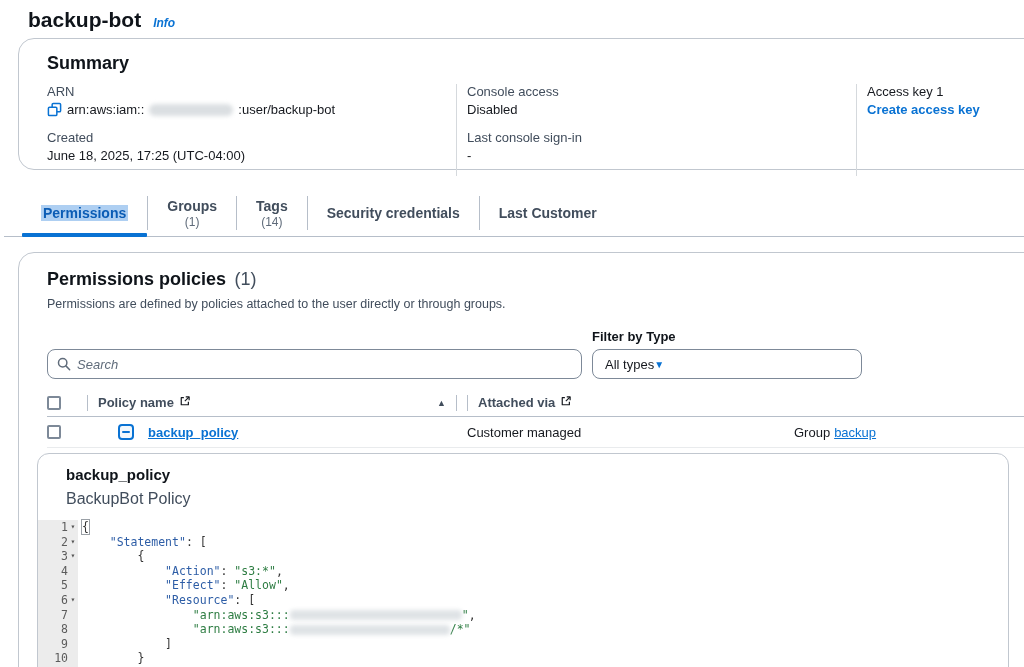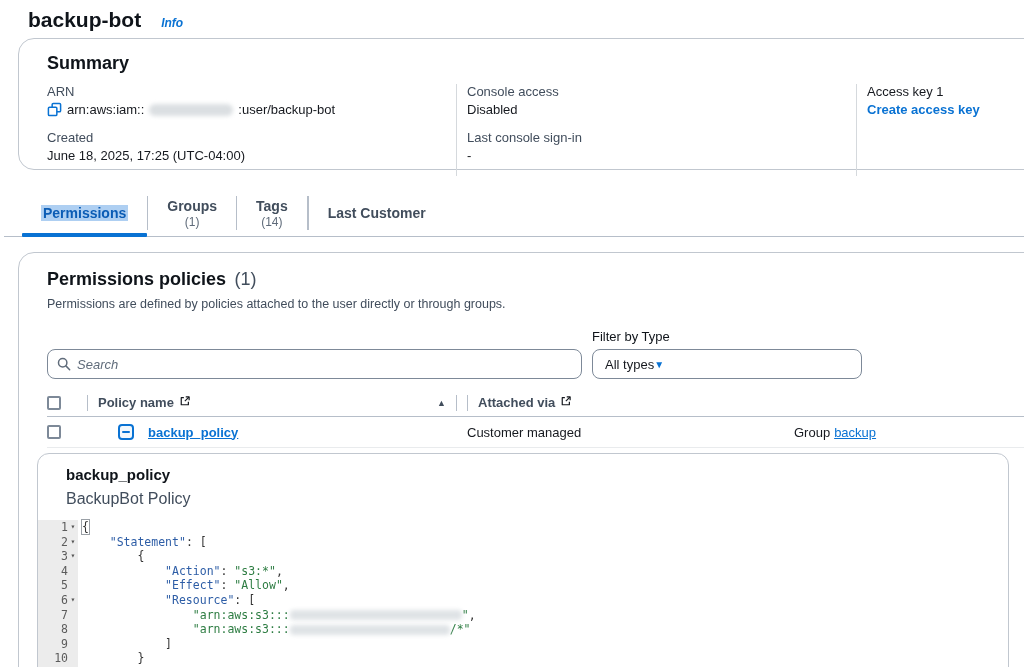--- a/index.html
+++ b/index.html
@@ -1,20 +1,20 @@
 <!DOCTYPE html>
 <html><head>
 <meta charset="utf-8">
 <style>
   * { margin:0; padding:0; box-sizing:border-box; }
   html,body { width:1024px; height:667px; overflow:hidden; background:#fff;
     font-family:"Liberation Sans", sans-serif; color:#16191f; }
 
   
-  .page-header { position:absolute; left:28px; top:8px; display:flex; align-items:baseline; gap:20px; }
+  .page-header { position:absolute; left:28px; top:8px; display:flex; align-items:baseline; gap:12px; }
   .page-title { font-size:21px; font-weight:700; color:#0f141a; }
   .info-link { font-size:12px; font-weight:700; color:#0972d3; cursor:pointer;font-style:italic; }
 
   
   .card { position:absolute; background:#fff; border:1px solid #c1c7cf; border-radius:16px; }
   .summary-card { left:18px; top:38px; width:1082px; height:132px; padding:14px 28px; }
   .summary-title { font-size:18px; font-weight:700; color:#0f141a; margin-bottom:10px; }
   .summary-grid { display:flex; }
   .summary-col { padding-right:20px; }
   .col-1 { width:409px; }
@@ -49,21 +49,21 @@
   .policies-desc { font-size:12.5px; color:#414d5c; margin-top:7px; }
 
   
   .filter-row { display:flex; margin-top:18px; align-items:flex-end; gap:10px; }
   .search-box { width:535px; height:30px; border:1px solid #7d8998; border-radius:8px;
     display:flex; align-items:center; padding:0 9px; gap:6px; background:#fff; }
   .search-input { border:none; outline:none; flex:1; font-size:13px; font-style:italic;
     color:#5f6b7a; background:transparent; font-family:"Liberation Sans", sans-serif; }
   .search-input::placeholder { color:#5f6b7a; font-style:italic; }
   .filter-group { display:flex; flex-direction:column; gap:5px; }
-  .filter-label { font-size:13px; font-weight:400; color:#0f141a; }
+  .filter-label { font-size:13px; font-weight:700; color:#0f141a; }
   .select-box { width:270px; height:30px; border:1px solid #7d8998; border-radius:8px;
     display:flex; align-items:center; justify-content:flex-start; padding:0 12px;
     font-size:13px; color:#16191f; cursor:pointer; background:#fff; }
   .select-caret { color:#0972d3; font-size:10px; }
 
   
   .table { margin-top:10px; }
   .thead { display:flex; align-items:center; height:28px; border-bottom:1px solid #b6bec9; }
   .trow  { display:flex; align-items:center; height:31px; border-bottom:1px solid #e9ebed; }
   .c-check { width:40px; display:flex; align-items:center; }
@@ -162,20 +162,23 @@
   <div class="tab">
     <span class="tab-label">Groups</span>
     <span class="tab-count">(1)</span>
   </div>
   <div class="tab-divider"></div>
   <div class="tab">
     <span class="tab-label">Tags</span>
     <span class="tab-count">(14)</span>
   </div>
   <div class="tab-divider"></div>
+  <div class="tab">
+    <span class="tab-label">Security credentials</span>
+  </div>
   <div class="tab-divider"></div>
   <div class="tab">
     <span class="tab-label">Last Customer</span>
   </div>
 </div>
 
 <div class="card policies-card">
 
   <div class="policies-head">
     <div class="policies-title-wrap">

